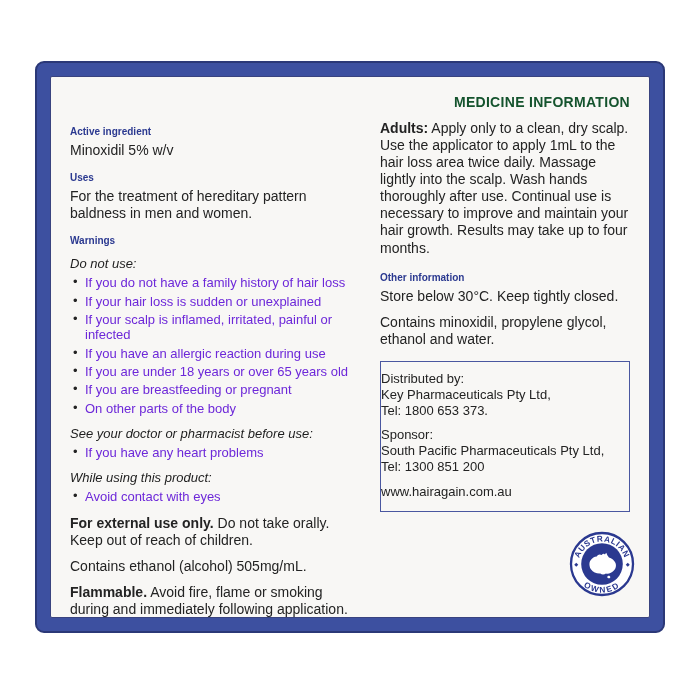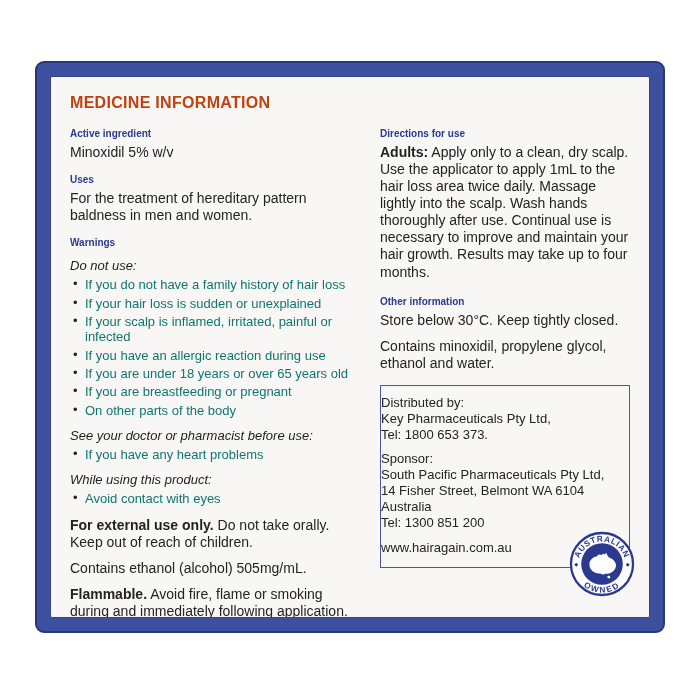--- a/index.html
+++ b/index.html
@@ -24,23 +24,23 @@
   .content {
     position: relative;
     width: 100%; height: 100%;
     background: #f8f7f5;
     border: 1px solid #39437f;
     border-radius: 2px;
     padding: 8px 19px 0 19px;
     overflow: hidden;
   }
   .title {
-    text-align: left;
-    color: #c2410c;
-    font-size: 16px;
+    text-align: right;
+    color: #14532d;
+    font-size: 14px;
     font-weight: bold;
     letter-spacing: 0.3px;
     margin: 9px 0 10px 0;
   }
   .columns { display: flex; gap: 18px; }
   .col-left { width: 292px; flex: 0 0 auto; }
   .col-right { flex: 1; min-width: 0; }
 
   .heading {
     color: #2b3990;
@@ -66,21 +66,21 @@
   }
   ul.bullets {
     list-style: none;
     margin: 0 0 6px 0;
     padding: 0 0 0 3px;
   }
   ul.bullets li {
     position: relative;
     padding-left: 12px;
     margin: 3px 0;
-    color: #0f766e;
+    color: #6d28d9;
     font-size: 13px;
     line-height: 1.18;
   }
   ul.bullets li::before {
     content: "\2022";
     position: absolute;
     left: 0; top: -1px;
     color: #232323;
   }
   .bold-run { font-weight: bold; }
@@ -154,37 +154,35 @@
           </ul>
 
           <p class="body-text" style="margin-top:10px;"><span class="bold-run">For external use only.</span><span> Do not take orally. Keep out of reach of children.</span></p>
 
           <p class="body-text">Contains ethanol (alcohol) 505mg/mL.</p>
 
           <p class="body-text"><span class="bold-run">Flammable.</span><span> Avoid fire, flame or smoking during and immediately following application.</span></p>
         </div>
 
         <div class="col-right">
-          <div class="heading">Directions for use</div>
           <p class="body-text"><span class="bold-run">Adults:</span><span> Apply only to a clean, dry scalp. Use the applicator to apply 1mL to the hair loss area twice daily. Massage lightly into the scalp. Wash hands thoroughly after use. Continual use is necessary to improve and maintain your hair growth. Results may take up to four months.</span></p>
 
           <div class="heading" style="margin-top:15px;">Other information</div>
           <p class="body-text">Store below 30°C. Keep tightly closed.</p>
           <p class="body-text">Contains minoxidil, propylene glycol, ethanol and water.</p>
 
           <div class="dist-box">
             <div class="group">
               <div class="line">Distributed by:</div>
               <div class="line">Key Pharmaceuticals Pty Ltd,</div>
               <div class="line">Tel: 1800 653 373.</div>
             </div>
             <div class="group">
               <div class="line">Sponsor:</div>
               <div class="line">South Pacific Pharmaceuticals Pty Ltd,</div>
-              <div class="line">14 Fisher Street, Belmont WA 6104 Australia</div>
               <div class="line">Tel: 1300 851 200</div>
             </div>
             <div class="group">
               <div class="line">www.hairagain.com.au</div>
             </div>
           </div>
         </div>
 
       </div>
 

